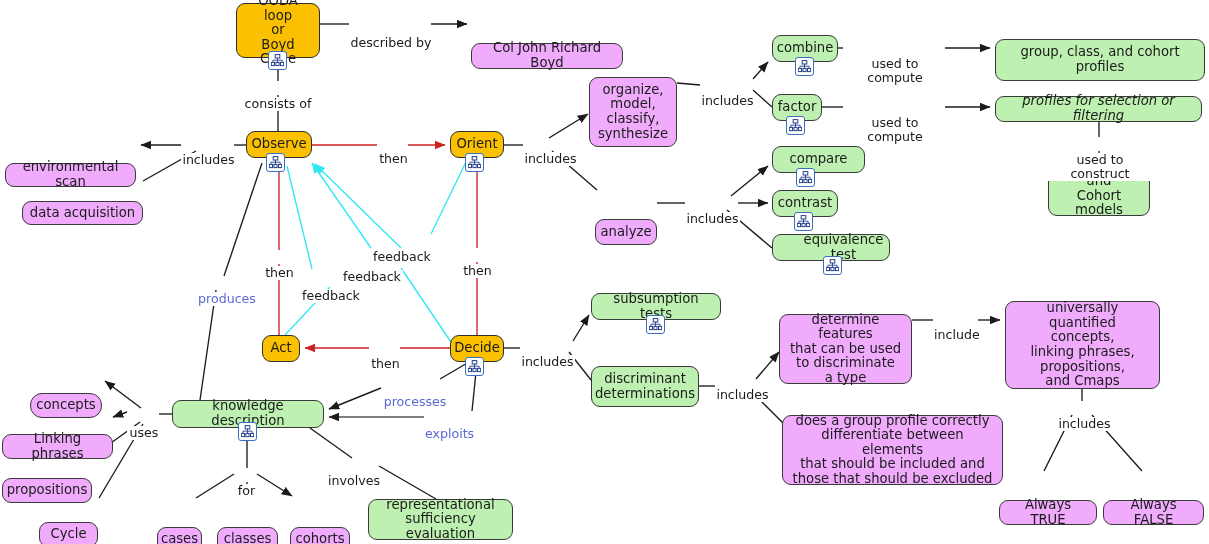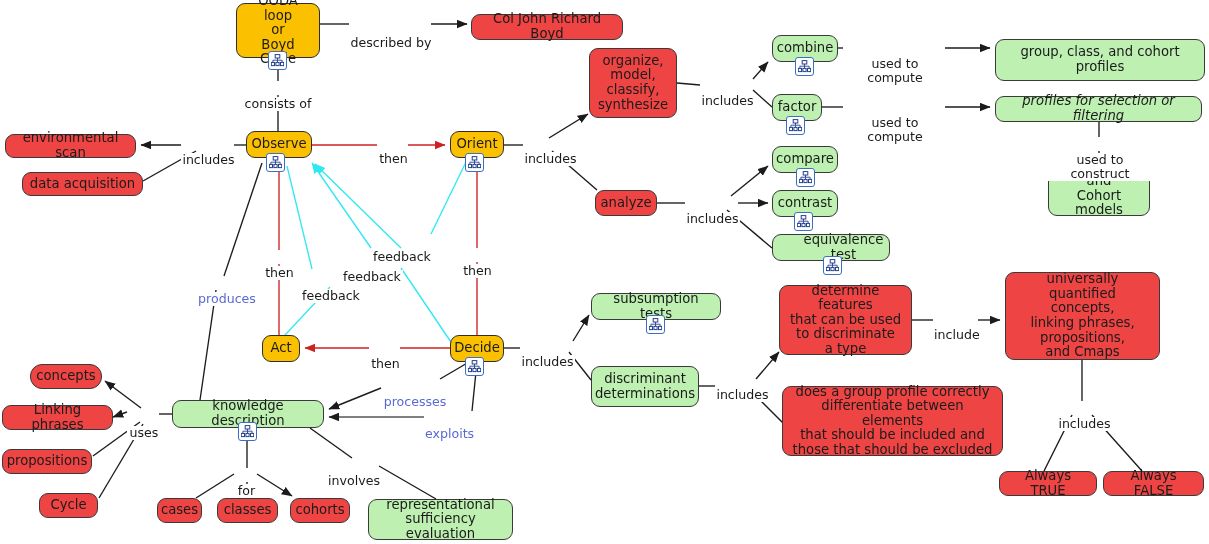--- a/index.html
+++ b/index.html
@@ -17,21 +17,21 @@
     align-items:center;
     justify-content:center;
     text-align:center;
     font-size:13.2px;
     line-height:14.6px;
     color:#1b1b1b;
     padding:2px 6px;
     white-space:pre-line;
     z-index:5;
   }
-  .n-blue{background:#ef4444;}
+  .n-blue{background:#f0abfc;margin-top:29px;}
   .n-green{background:#bdf0b1;}
   .n-orange{background:#fbc100;border-color:#2e2e2e;}
 
   
   .lbl{
     position:absolute;
     font-size:12.6px;
     line-height:14px;
     color:#1b1b1b;
     background:#fff;
@@ -191,21 +191,21 @@
       <div class="node n-orange" style="left: 450px; top: 335px; width: 54px; height: 27px;">Decide</div>
       <div class="node n-blue" style="left: 5px; top: 134px; width: 131px; height: 24px;">environmental scan</div>
       <div class="node n-blue" style="left: 22px; top: 172px; width: 121px; height: 24px;">data acquisition</div>
       <div class="node n-blue" style="left: 589px; top: 48px; width: 88px; height: 70px;">organize,
 model,
 classify,
 synthesize</div>
       <div class="node n-blue" style="left: 595px; top: 190px; width: 62px; height: 26px;">analyze</div>
       <div class="node n-green" style="left: 772px; top: 35px; width: 66px; height: 27px;">combine</div>
       <div class="node n-green" style="left: 772px; top: 94px; width: 50px; height: 27px;">factor</div>
-      <div class="node n-green" style="left: 772px; top: 146px; width: 66px; height: 27px;">compare</div>
+      <div class="node n-green" style="left: 772px; top: 146px; width: 93px; height: 27px;">compare</div>
       <div class="node n-green" style="left: 772px; top: 190px; width: 66px; height: 27px;">contrast</div>
       <div class="node n-green" style="left: 772px; top: 234px; width: 118px; height: 27px; padding-left: 31px;">equivalence test</div>
       <div class="node n-green" style="left: 995px; top: 39px; width: 210px; height: 42px;">group, class, and cohort profiles</div>
       <div class="node n-green" style="left: 995px; top: 96px; width: 207px; height: 26px; font-style: italic;">profiles for selection or filtering</div>
       <div class="node n-green" style="left: 1048px; top: 161px; width: 102px; height: 55px;">Cohorts
 and
 Cohort models</div>
       <div class="node n-green" style="left: 591px; top: 293px; width: 130px; height: 27px;">subsumption tests</div>
       <div class="node n-green" style="left: 591px; top: 366px; width: 108px; height: 41px;">discriminant
 determinations</div>

